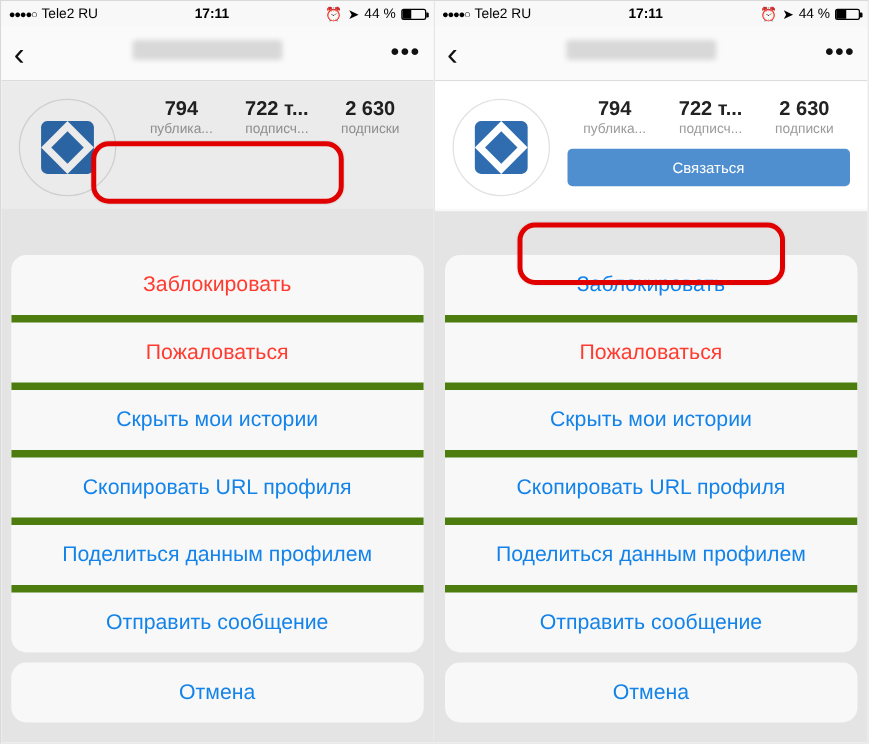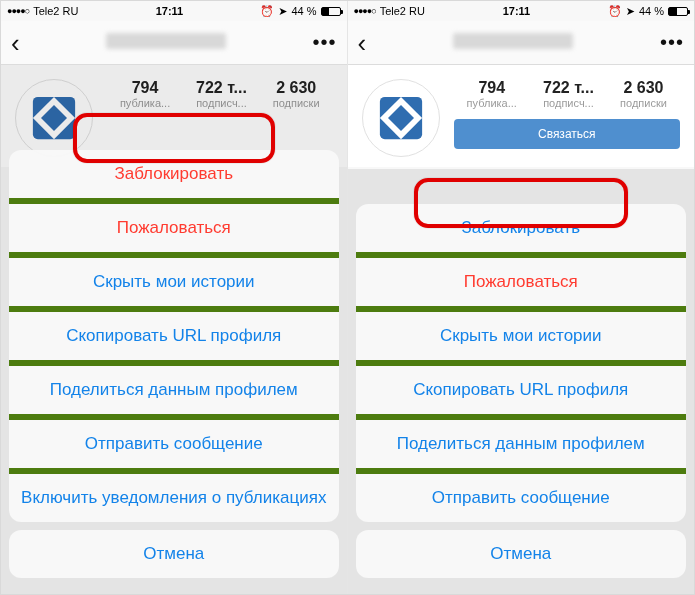--- a/index.html
+++ b/index.html
@@ -109,21 +109,20 @@
     <div class="backdrop"></div>
 
     <div class="sheet" style="bottom:8px;">
       <div class="sheet-group" id="sheet-left-items">
           <div class="sheet-item c-red">Заблокировать</div>
           <div class="sheet-item c-red">Пожаловаться</div>
           <div class="sheet-item c-blue">Скрыть мои истории</div>
           <div class="sheet-item c-blue">Скопировать URL профиля</div>
           <div class="sheet-item c-blue">Поделиться данным профилем</div>
           <div class="sheet-item c-blue">Отправить сообщение</div>
-          <div class="sheet-item c-blue">Включить уведомления о публикациях</div>
         </div>
       <div class="sheet-group">
         <div class="sheet-item c-blue cancel">Отмена</div>
       </div>
     </div>
 
     <div class="hl" style="left:72px; right:72px; top:112px; height:50px;"></div>
   </div>
 
   <div class="phone">

